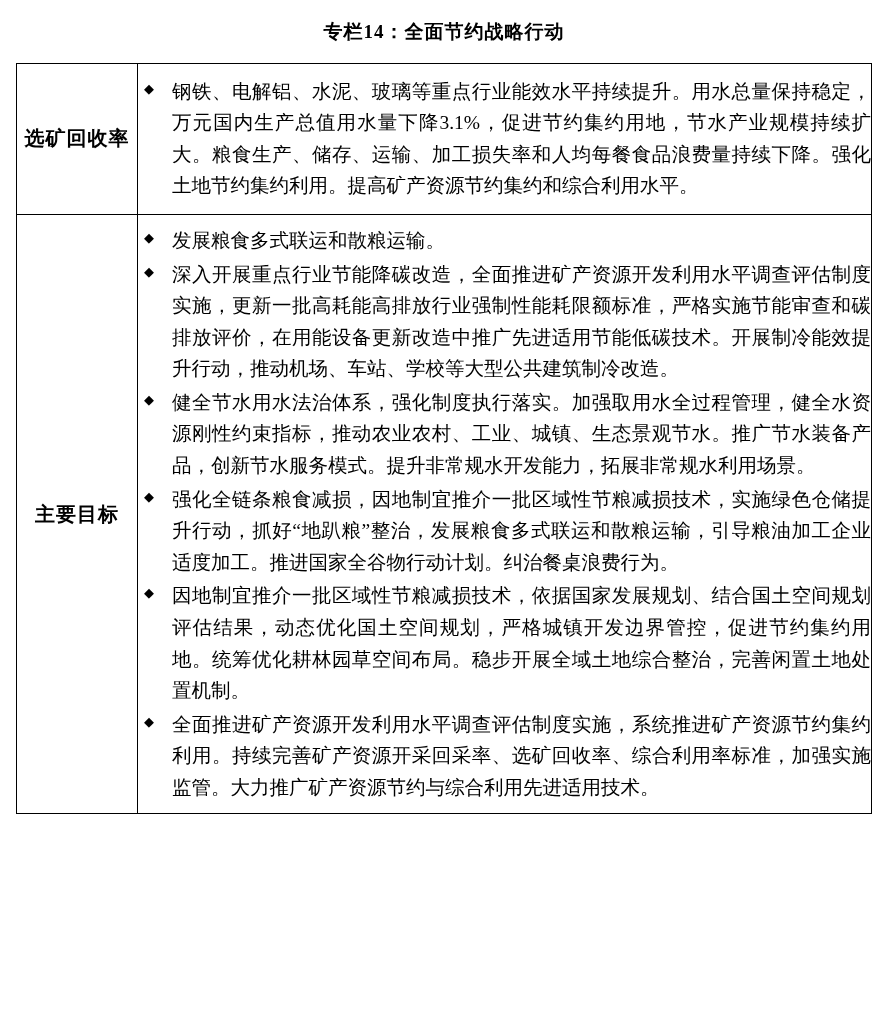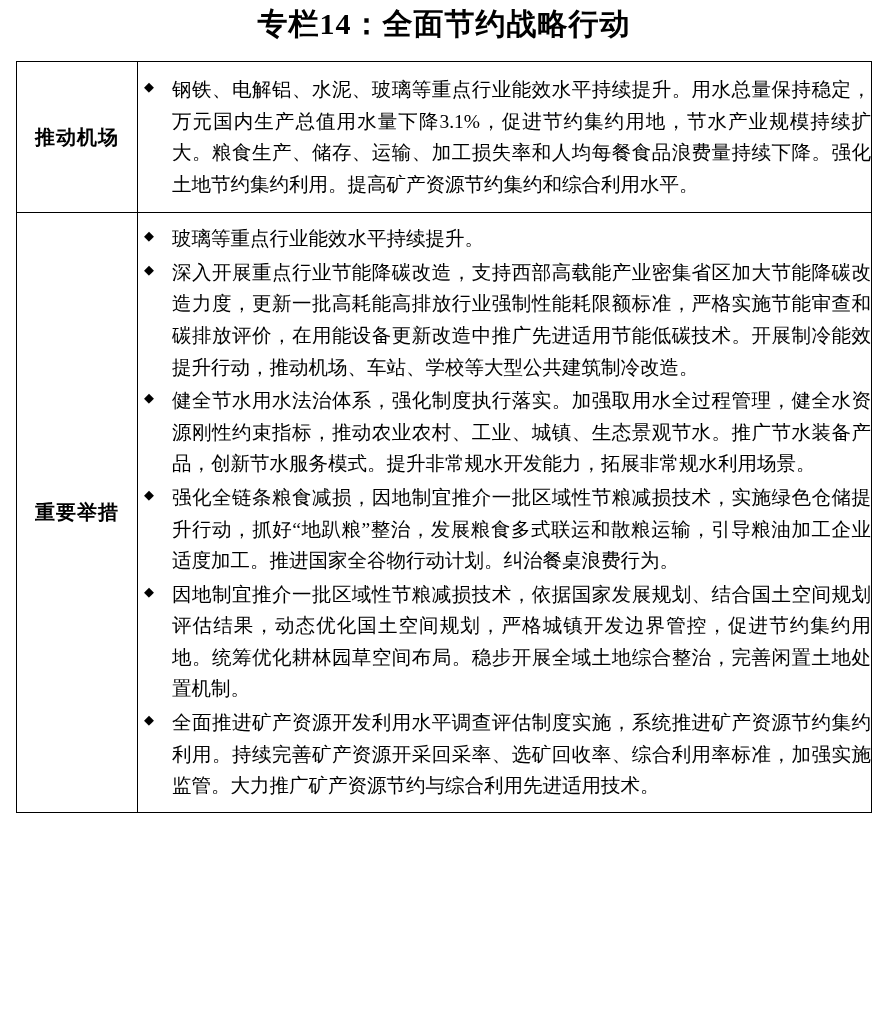--- a/index.html
+++ b/index.html
@@ -15,24 +15,24 @@
     overflow: hidden;
   }
   .page {
     width: 888px;
     height: 1015px;
     position: relative;
     box-sizing: border-box;
   }
   .doc-title {
     text-align: center;
-    font-size: 30px;
+    font-size: 19px;
     font-weight: bold;
     letter-spacing: 1px;
-    padding-top: 4px;
+    padding-top: 20px;
     padding-bottom: 18px;
     line-height: 1.3;
   }
   table.box-table {
     border-collapse: collapse;
     width: 856px;
     margin: 0 auto;
     table-layout: fixed;
   }
   table.box-table td {
@@ -80,41 +80,41 @@
 </head>
 <body>
 
 <div class="page">
 
   <div class="doc-title">专栏14：全面节约战略行动</div>
 
   <table class="box-table">
     <tbody>
       <tr class="row-goal">
-        <td class="label-cell">推动机场</td>
+        <td class="label-cell">选矿回收率</td>
         <td class="content-cell">
           <ul class="bullets">
             <li>
               <span class="bullet-mark">◆</span>
               <span>钢铁、电解铝、水泥、玻璃等重点行业能效水平持续提升。用水总量保持稳定，万元国内生产总值用水量下降3.1%，促进节约集约用地，节水产业规模持续扩大。粮食生产、储存、运输、加工损失率和人均每餐食品浪费量持续下降。强化土地节约集约利用。提高矿产资源节约集约和综合利用水平。</span>
             </li>
           </ul>
         </td>
       </tr>
       <tr class="row-measures">
-        <td class="label-cell">重要举措</td>
+        <td class="label-cell">主要目标</td>
         <td class="content-cell">
           <ul class="bullets">
             <li>
               <span class="bullet-mark">◆</span>
-              <span>玻璃等重点行业能效水平持续提升。</span>
+              <span>发展粮食多式联运和散粮运输。</span>
             </li>
             <li>
               <span class="bullet-mark">◆</span>
-              <span>深入开展重点行业节能降碳改造，支持西部高载能产业密集省区加大节能降碳改造力度，更新一批高耗能高排放行业强制性能耗限额标准，严格实施节能审查和碳排放评价，在用能设备更新改造中推广先进适用节能低碳技术。开展制冷能效提升行动，推动机场、车站、学校等大型公共建筑制冷改造。</span>
+              <span>深入开展重点行业节能降碳改造，全面推进矿产资源开发利用水平调查评估制度实施，更新一批高耗能高排放行业强制性能耗限额标准，严格实施节能审查和碳排放评价，在用能设备更新改造中推广先进适用节能低碳技术。开展制冷能效提升行动，推动机场、车站、学校等大型公共建筑制冷改造。</span>
             </li>
             <li>
               <span class="bullet-mark">◆</span>
               <span>健全节水用水法治体系，强化制度执行落实。加强取用水全过程管理，健全水资源刚性约束指标，推动农业农村、工业、城镇、生态景观节水。推广节水装备产品，创新节水服务模式。提升非常规水开发能力，拓展非常规水利用场景。</span>
             </li>
             <li>
               <span class="bullet-mark">◆</span>
               <span>强化全链条粮食减损，因地制宜推介一批区域性节粮减损技术，实施绿色仓储提升行动，抓好“地趴粮”整治，发展粮食多式联运和散粮运输，引导粮油加工企业适度加工。推进国家全谷物行动计划。纠治餐桌浪费行为。</span>
             </li>
             <li>

